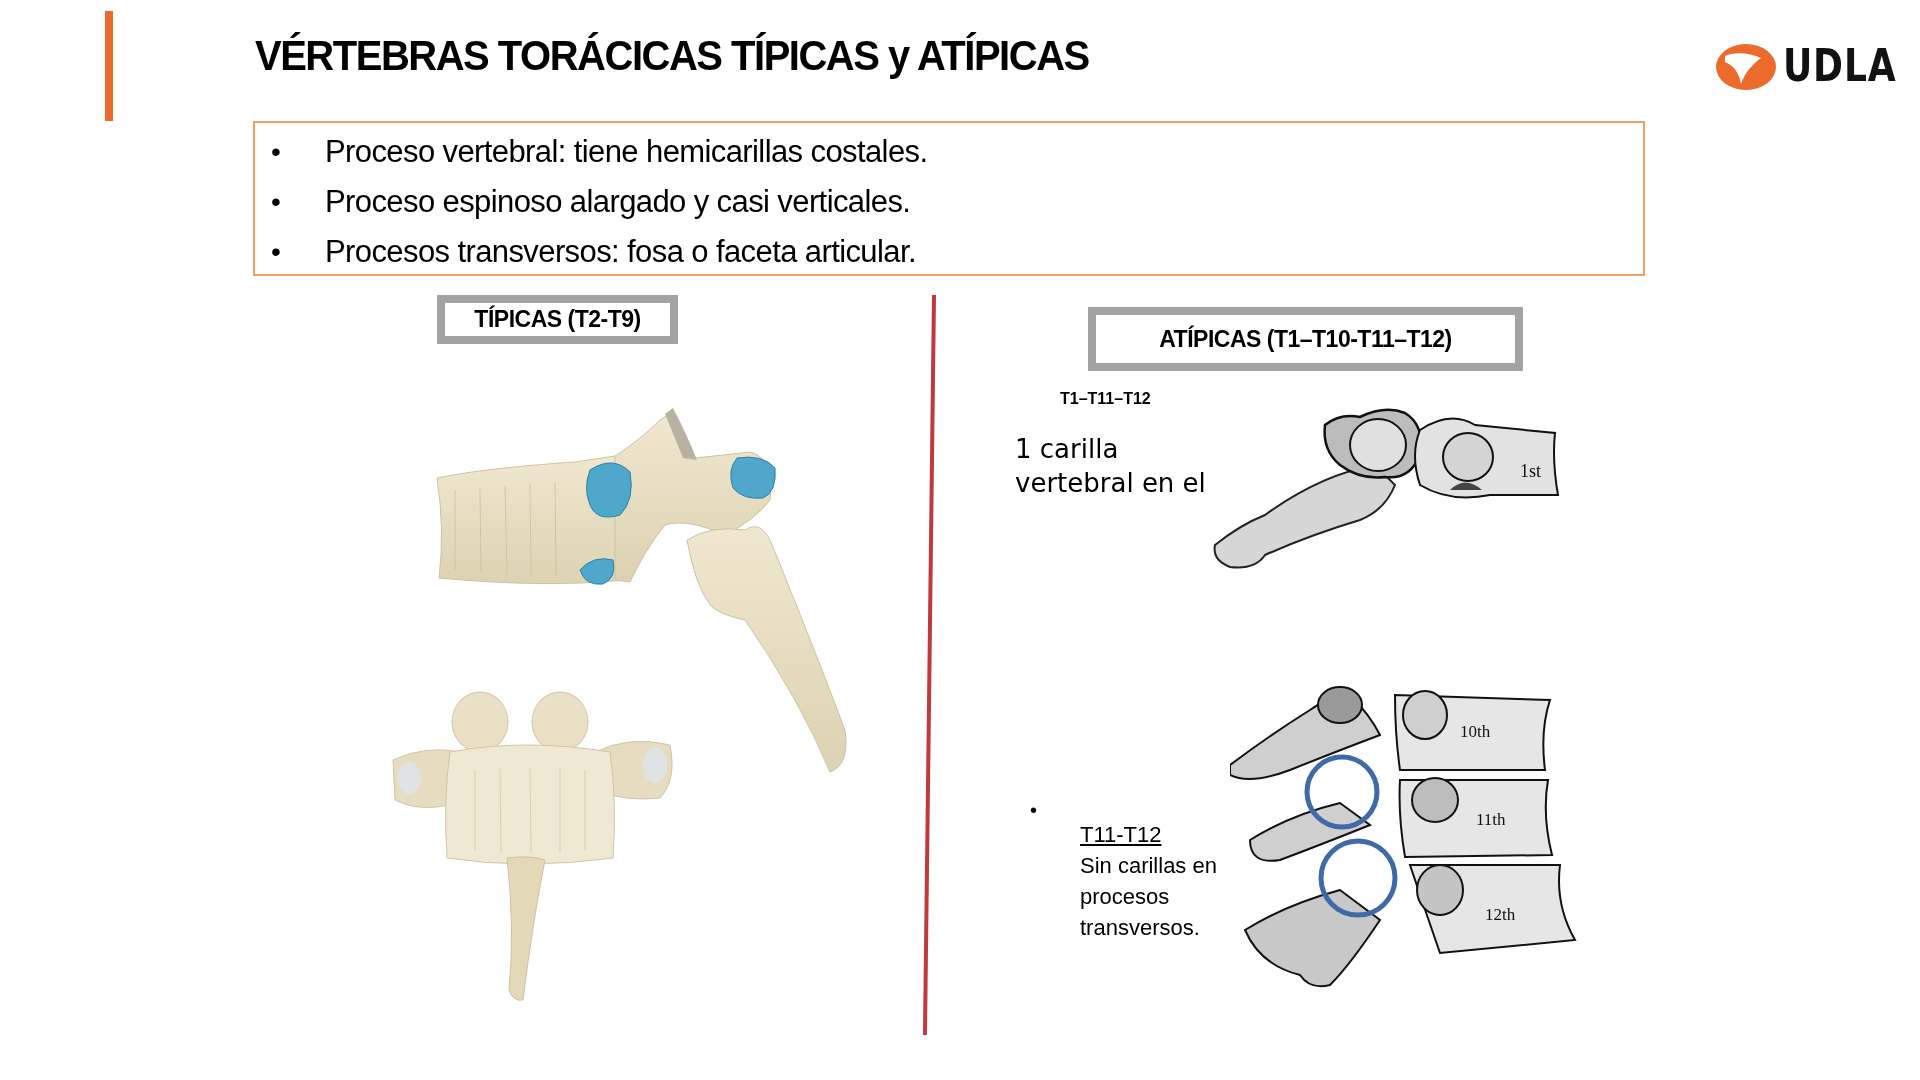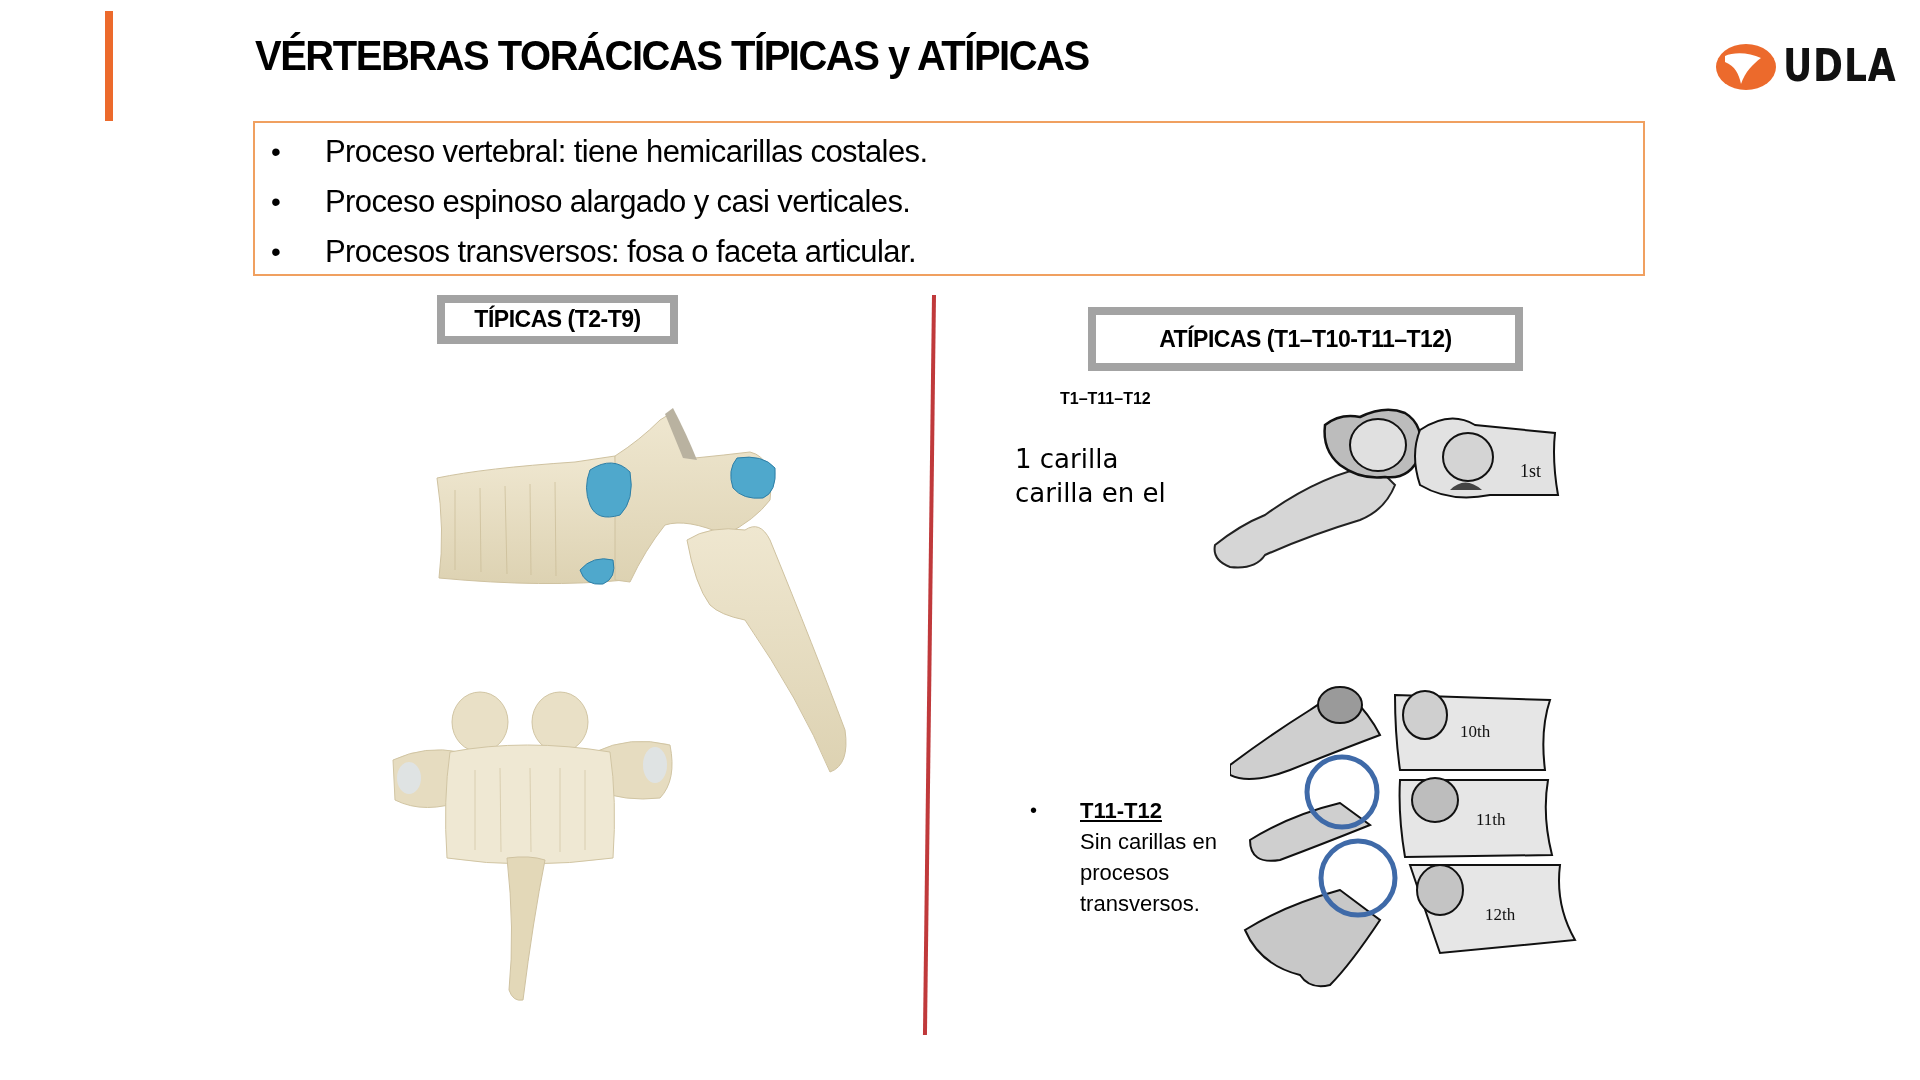--- a/index.html
+++ b/index.html
@@ -18,25 +18,25 @@
   .bullet-row { position:absolute; left:16px; height:50px; display:flex; align-items:center; font-size:31px;
                 letter-spacing:-0.6px; white-space:nowrap; }
   .bullet-dot { width:54px; font-size:28px; }
   .bullet-text b { font-weight:normal; }
   .tag-box { border:8px solid #a3a3a3; box-sizing:border-box; display:flex; align-items:center;
              justify-content:center; font-weight:bold; font-size:23px; letter-spacing:-0.5px; white-space:nowrap; }
   .tag-tipicas { left:437px; top:295px; width:241px; height:49px; }
   .tag-atipicas { left:1088px; top:307px; width:435px; height:64px; }
   .divider { left:932px; top:295px; width:4px; height:740px; background:#c0393b; transform:rotate(0.7deg); transform-origin:top center; }
   .sub-label { font-weight:bold; font-size:16px; white-space:nowrap; }
-  .desc-sans { font-family:"DejaVu Sans", sans-serif; font-size:26px; line-height:34px; white-space:nowrap;margin-top:10px; }
+  .desc-sans { font-family:"DejaVu Sans", sans-serif; font-size:26px; line-height:34px; white-space:nowrap; }
   .t11-block { left:1030px; top:795px; font-size:22px; line-height:31px; }
   .t11-block .dot { position:absolute; left:0; top:0; font-size:20px; }
   .t11-block .lines { position:absolute; left:50px; top:0; white-space:nowrap; }
-  .t11-block .head { font-weight:bold; text-decoration:underline; }
+  .t11-block .head { font-weight:normal; text-decoration:underline;margin-top:24px; }
   svg text { font-family:"Liberation Serif", serif; }
 </style>
 </head>
 <body>
 
 <div class="abs accent-bar"></div>
 
 <div class="abs title">VÉRTEBRAS TORÁCICAS TÍPICAS y ATÍPICAS</div>
 
 <div class="abs logo">
@@ -111,21 +111,21 @@
       <line x1="115" y1="78" x2="116" y2="162"></line>
     <line x1="145" y1="78" x2="146" y2="162"></line>
       <line x1="175" y1="78" x2="175" y2="162"></line>
     <line x1="200" y1="80" x2="200" y2="160"></line>
   </g>
   <path d="M122 168 Q 145 165 160 170 Q 148 230 138 310 Q 128 312 124 300 Q 130 240 122 168 Z" fill="#e3d8b8" stroke="#cfc2a0"></path>
 </svg>
 
 <div class="abs sub-label" style="left:1060px;top:390px;">T1–T11–T12</div>
 <div class="abs desc-sans" style="left:1015px;top:432px;">1 carilla</div>
-<div class="abs desc-sans" style="left:1015px;top:466px;">carilla en el</div>
+<div class="abs desc-sans" style="left:1015px;top:466px;">vertebral en el</div>
 
 <svg class="abs" style="left:1210px;top:385px;" width="360" height="190" viewBox="0 0 360 190">
   <path d="M5 160 Q 2 175 20 182 Q 45 185 55 170 Q 100 150 150 135 Q 175 125 185 100 L 165 80 Q 110 90 55 130 Q 30 140 5 160 Z" fill="#d6d6d6" stroke="#222" stroke-width="2"></path>
   <path d="M115 40 Q 130 28 150 32 Q 175 20 195 28 Q 215 40 210 70 Q 200 95 175 92 Q 150 95 130 80 Q 112 65 115 40 Z" fill="#bcbcbc" stroke="#111" stroke-width="2.5"></path>
   <ellipse cx="168" cy="60" rx="28" ry="26" fill="#e0e0e0" stroke="#111" stroke-width="2"></ellipse>
   <path d="M210 45 Q 240 25 265 40 L 345 48 Q 342 75 348 110 L 280 110 Q 240 118 210 100 Q 200 70 210 45 Z" fill="#e2e2e2" stroke="#111" stroke-width="2"></path>
   <ellipse cx="258" cy="72" rx="25" ry="24" fill="#d4d4d4" stroke="#111" stroke-width="2"></ellipse>
   <path d="M240 105 Q 255 90 272 105 Z" fill="#444"></path>
   <text x="310" y="92" font-size="18" fill="#111">1st</text>
 </svg>

